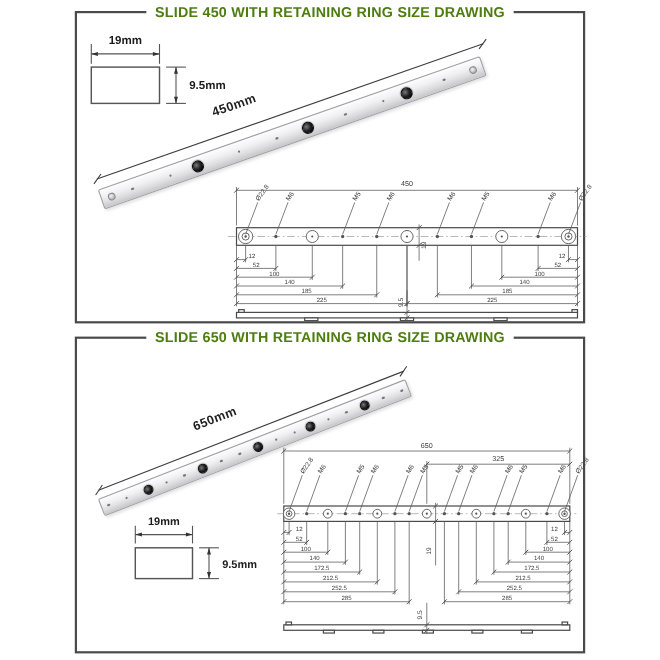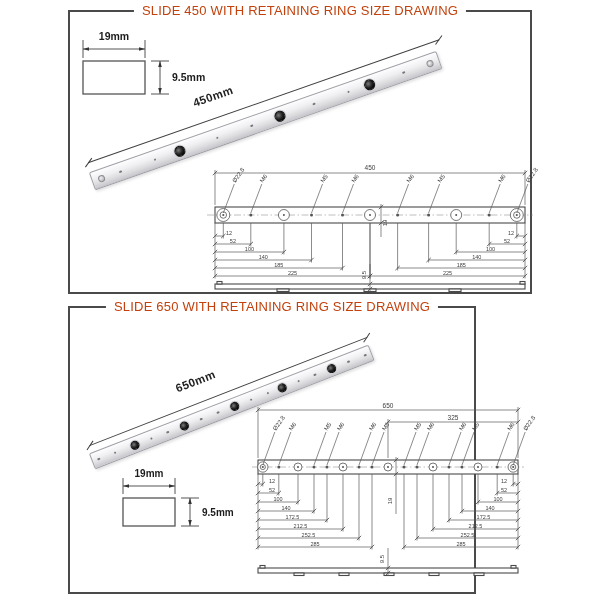--- a/index.html
+++ b/index.html
@@ -1,20 +1,20 @@
 <!DOCTYPE html>
 <html><head>
 <meta charset="utf-8">
 <style>
   *{margin:0;padding:0;box-sizing:border-box}
   html,body{background:#ffffff}
   #stage{position:relative;width:600px;height:600px;background:#fff;font-family:"Liberation Sans",sans-serif;overflow:hidden}
   .panel{position:absolute;border:2px solid #4a4a4a;background:#fff}
   .legend{position:absolute;top:-9px;left:50%;transform:translateX(-50%);background:#fff;padding:0 8px;
-          font-size:13px;font-weight:normal;color:#c2410c;white-space:nowrap;letter-spacing:.2px}
+          font-size:13px;font-weight:bold;color:#4d7c0f;white-space:nowrap;letter-spacing:.2px}
   .abs{position:absolute}
   svg{overflow:visible}
   svg text{font-family:"Liberation Sans",sans-serif;fill:#3e3e3e}
   .thin{stroke:#5a5a5a;stroke-width:.7;fill:none}
   .thin2{stroke:#555;stroke-width:1;fill:none}
   .tick{stroke:#474747;stroke-width:.8}
   .main{stroke:#4a4a4a;stroke-width:1.1;fill:#fff}
   .holes{stroke:#555;stroke-width:.8;fill:#fff}
   .fillc{fill:#555;stroke:none}
   .cl{stroke:#8a8a8a;stroke-width:.55;stroke-dasharray:7 2.5 1.5 2.5;fill:none}
@@ -207,21 +207,21 @@
       <rect x="80" y="132" width="12" height="2.5" class="main"></rect>
       <rect x="167" y="132" width="12" height="2.5" class="main"></rect>
       <rect x="252" y="132" width="12" height="2.5" class="main"></rect>
       <line x1="173" y1="107" x2="173" y2="135" class="thin"></line>
       <line x1="170.8" y1="129.2" x2="175.2" y2="124.8" class="tick"></line>
       <line x1="170.8" y1="134.2" x2="175.2" y2="129.8" class="tick"></line>
       <text x="169" y="118" text-anchor="middle" font-size="6" transform="rotate(-90 169 118)">9.5</text>
     </svg>
   </div>
 
-  <div class="panel" id="p650" style="left:68px;top:306px;width:408px;height:288px">
+  <div class="panel" id="p650" style="left:68px;top:306px;width:464px;height:288px">
     <div class="legend">SLIDE 650 WITH RETAINING RING SIZE DRAWING</div>
 
     <div class="photodim" style="left:15px;top:113px;width:298px;transform:rotate(-21.3deg)">
       <div class="pd-line"></div>
       <div class="pd-tick" style="left:0"></div>
       <div class="pd-tick" style="right:0"></div>
       <div class="pd-label" style="left:34%">650mm</div>
     </div>
     <div class="bar" style="left:22px;top:145px;width:300px;height:17px;transform:rotate(-21.3deg)">
       <span class="dot" style="left:2%"></span>

